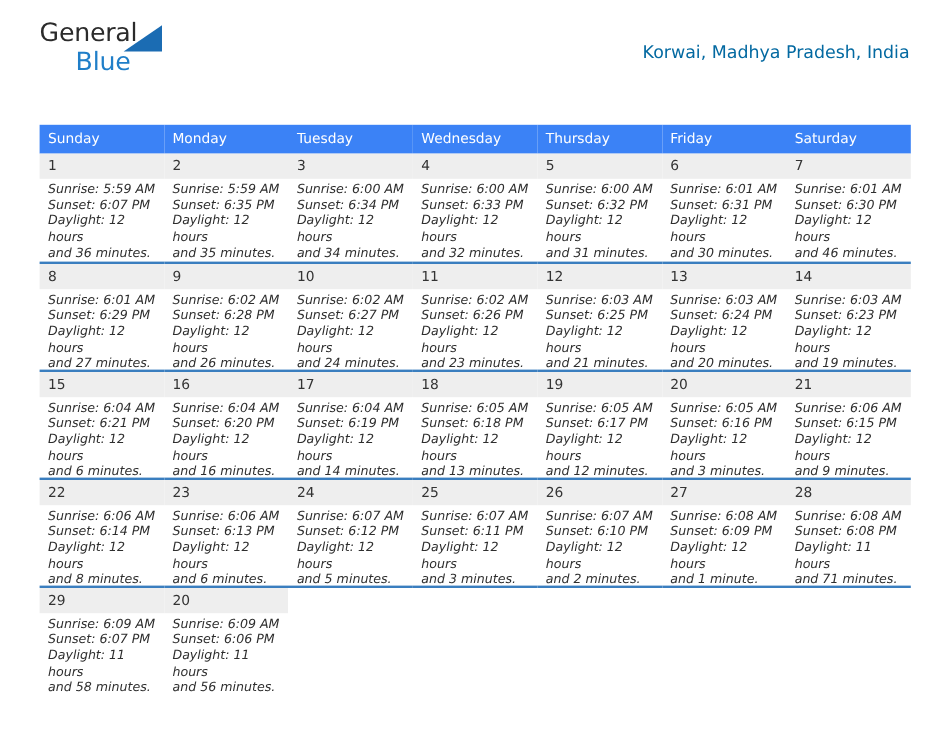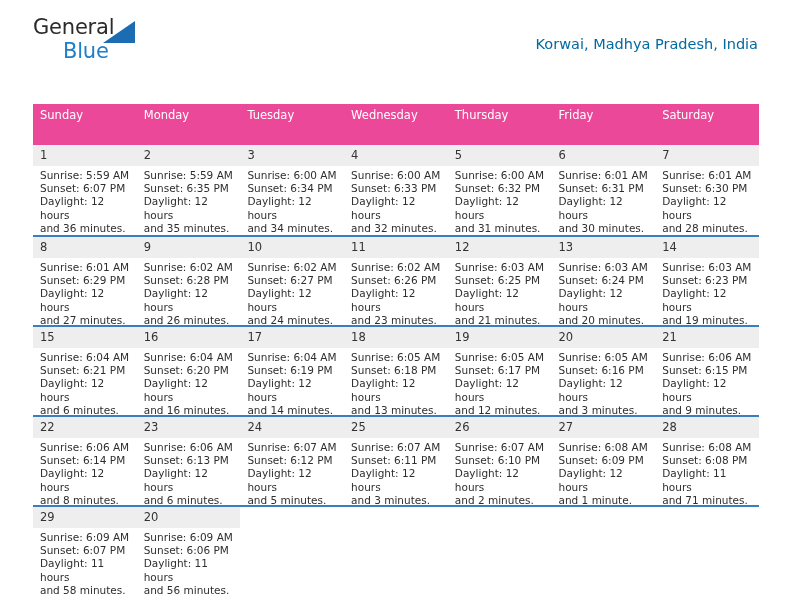--- a/index.html
+++ b/index.html
@@ -89,26 +89,26 @@
   
   .calendar {
     position: absolute;
     left: 33px;
     top: 104px;
     width: 726px;
     border-collapse: collapse;
     table-layout: fixed;
   }
   .calendar th {
-    background: #ec4899;
+    background: #3b82f6;
     color: #ffffff;
     font-weight: normal;
     font-size: 11.5px;
     text-align: left;
-    padding: 5px 0 23px 7px;
+    padding: 5px 0 6px 7px;
     height: 11px;
     line-height: 13px;
     border: none;
   }
   .calendar td {
     vertical-align: top;
     padding: 0;
     border: none;
     width: 103.71px;
     height: 90px;
@@ -131,20 +131,21 @@
     height: 13px;
   }
   .cell-empty .daynum {
     background: transparent;
   }
   .details {
     padding: 3px 6px 16px 7px;
     font-size: 10.5px;
     color: #2e2e2e;
     line-height: 13.2px;
+    font-style: italic;
   }
   .details div {
     white-space: nowrap;
   }
   .details .daylight-line {
     white-space: normal;
   }
 </style>
 </head>
 <body>
@@ -245,21 +246,21 @@
               </div>
             </div>
           </td>
           <td>
             <div class="cell-inner">
               <div class="daynum">7</div>
               <div class="details">
                 <div>Sunrise: 6:01 AM</div>
                 <div>Sunset: 6:30 PM</div>
                 <div class="daylight-line">Daylight: 12 hours</div>
-                <div class="daylight-line">and 28 minutes.</div>
+                <div class="daylight-line">and 46 minutes.</div>
               </div>
             </div>
           </td>
         </tr>
         <tr class="week-row">
           <td>
             <div class="cell-inner">
               <div class="daynum">8</div>
               <div class="details">
                 <div>Sunrise: 6:01 AM</div>

